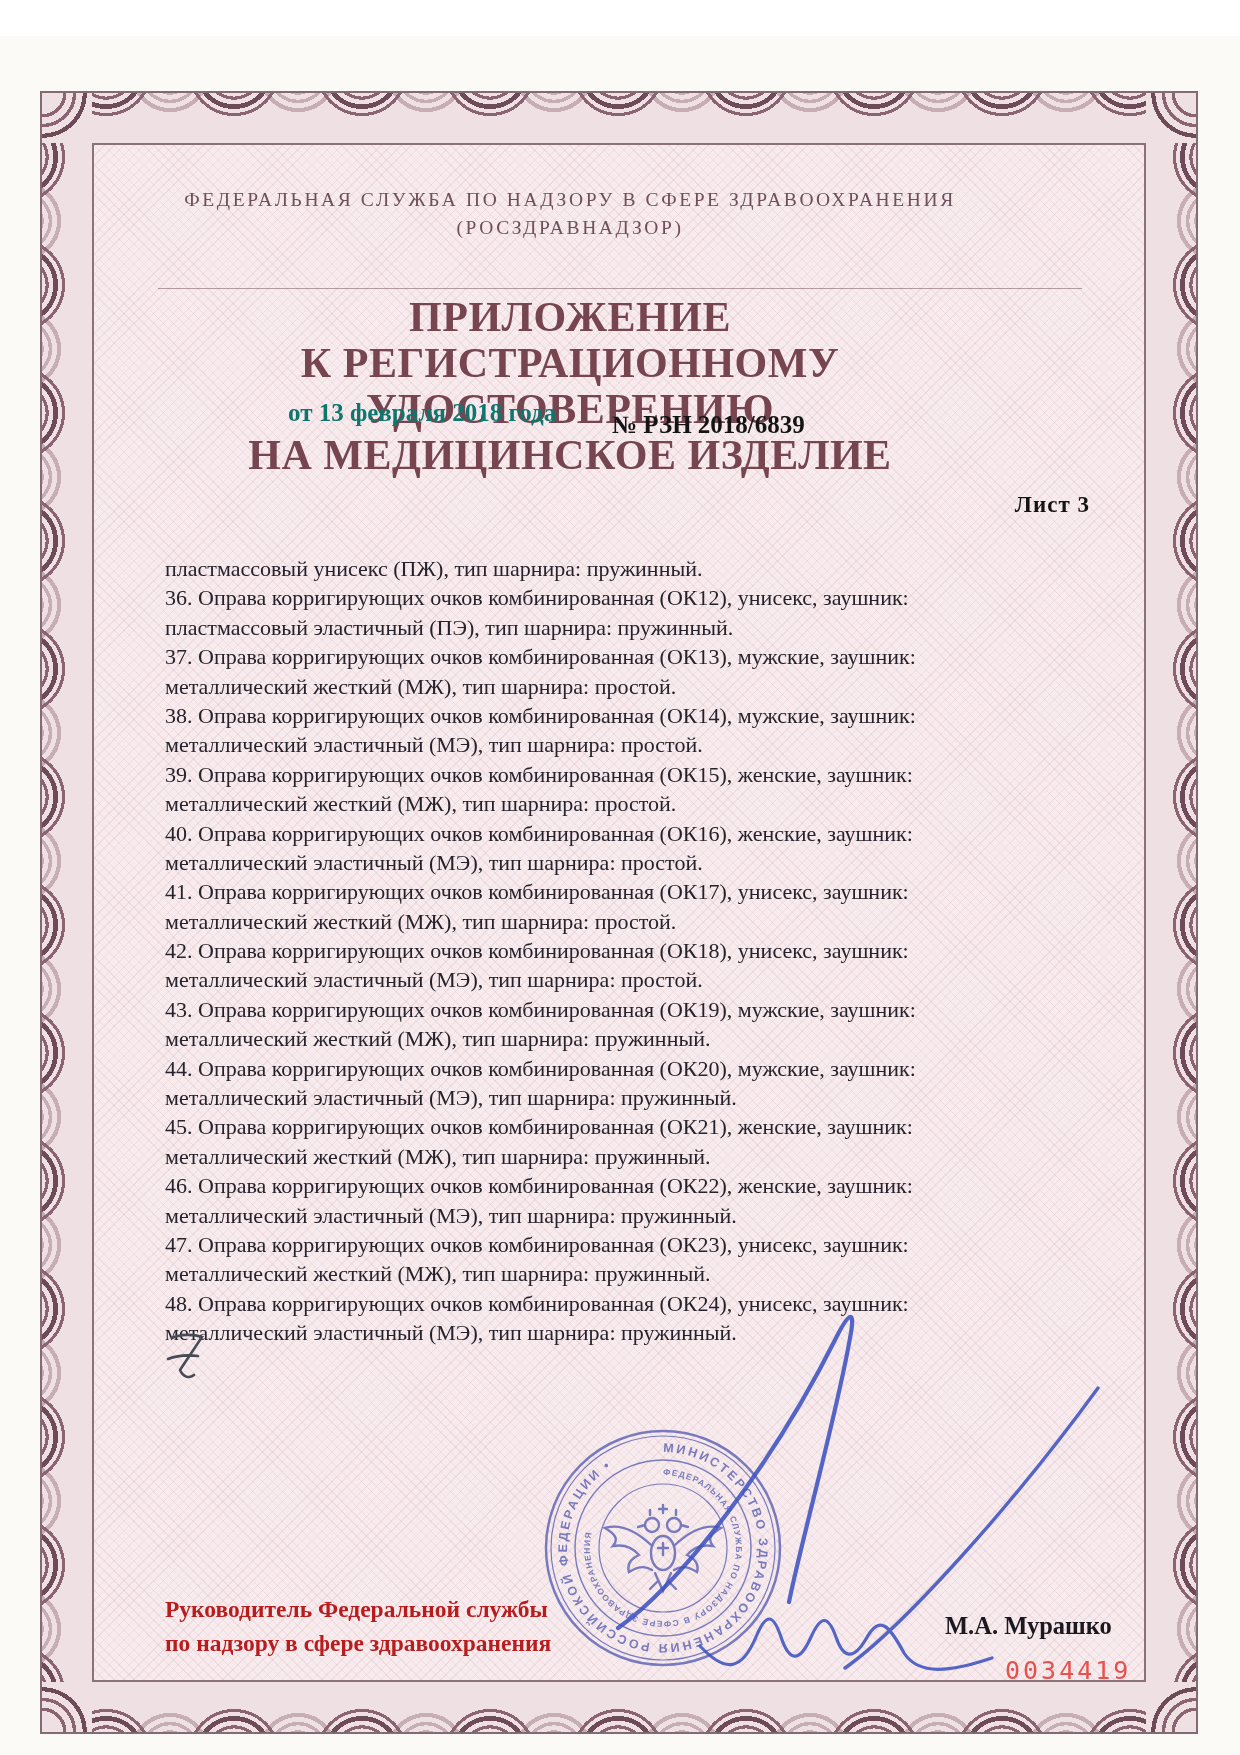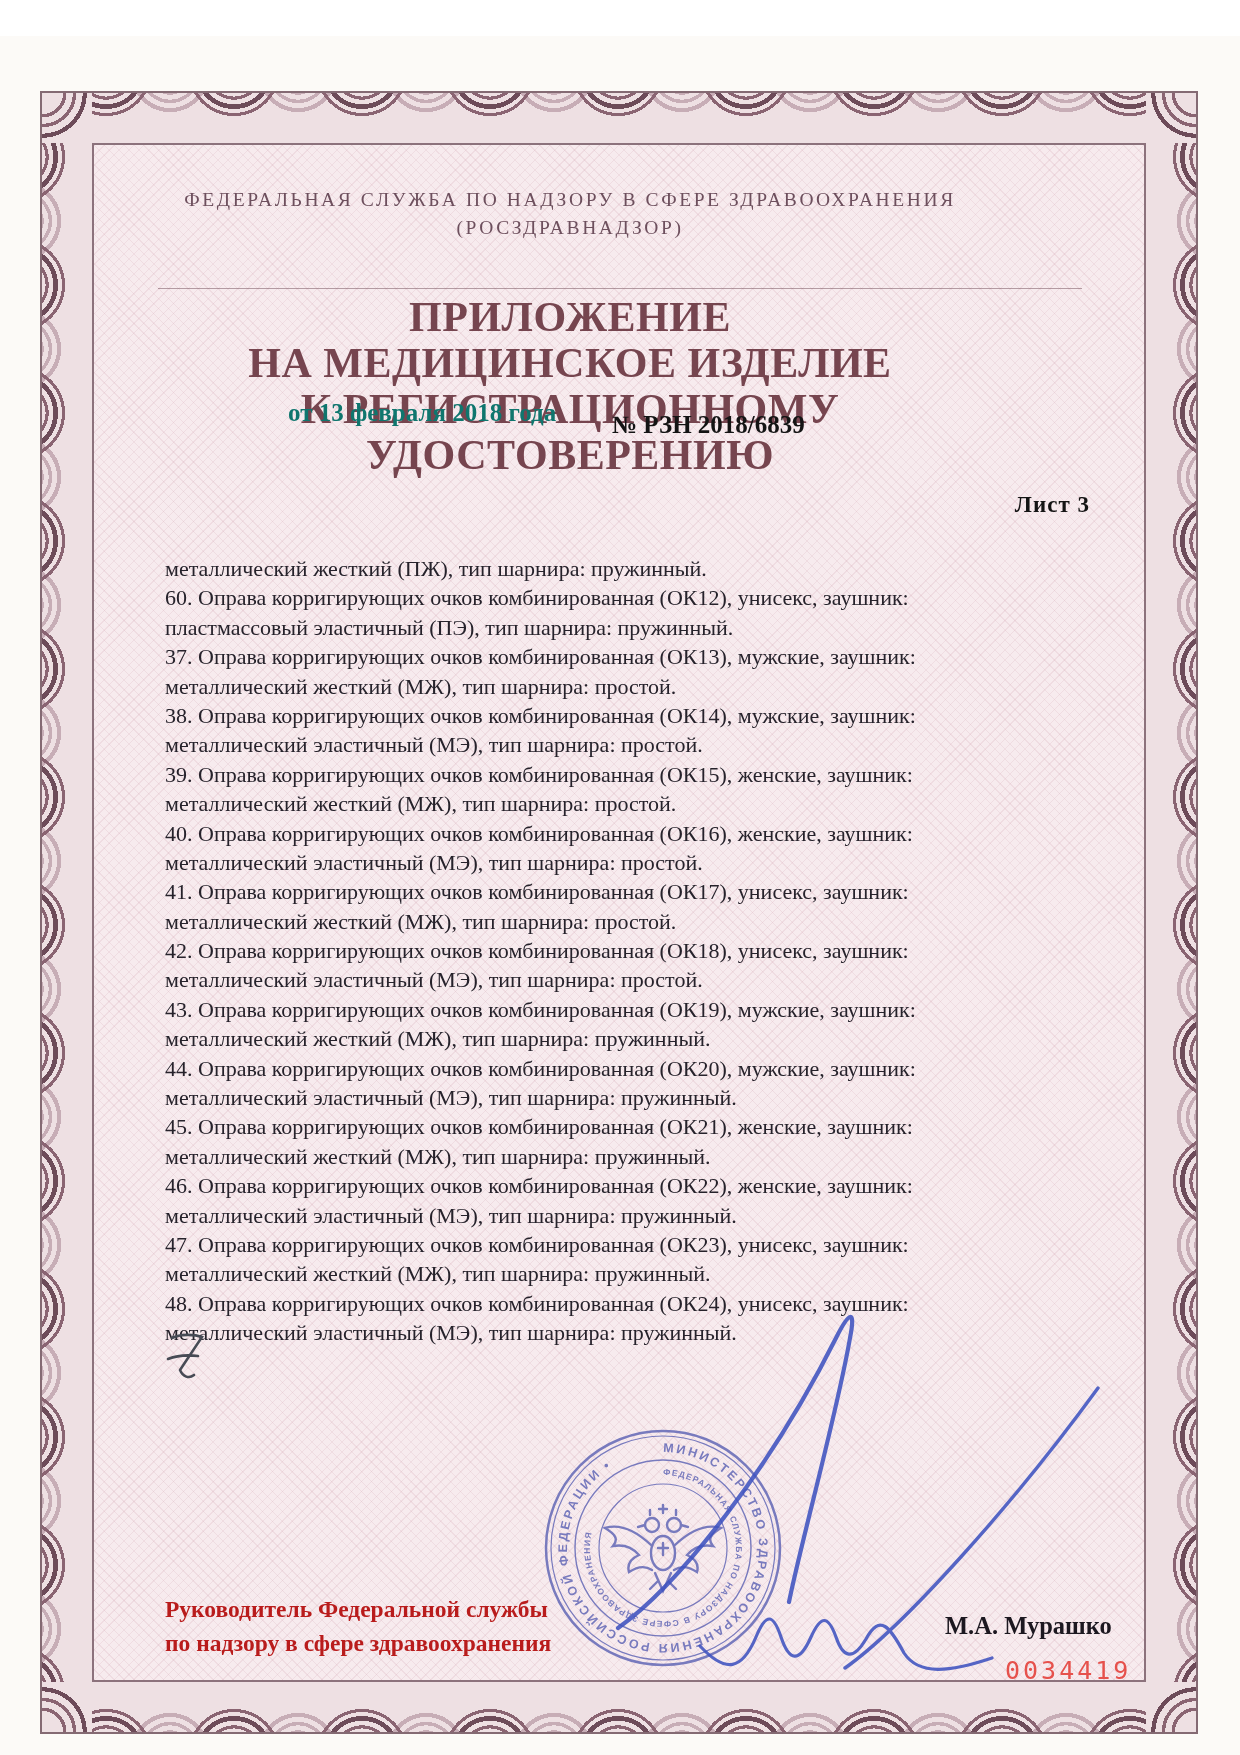--- a/index.html
+++ b/index.html
@@ -82,30 +82,30 @@
   <div class="paper"></div>
   <div class="frame-inner"></div>
 
   <div class="layer agency">
     <div>ФЕДЕРАЛЬНАЯ СЛУЖБА ПО НАДЗОРУ В СФЕРЕ ЗДРАВООХРАНЕНИЯ</div>
     <div>(РОСЗДРАВНАДЗОР)</div>
   </div>
   <div class="layer divider"></div>
   <div class="layer doc-title">
     <div>ПРИЛОЖЕНИЕ</div>
+    <div>К РЕГИСТРАЦИОННОМУ УДОСТОВЕРЕНИЮ</div>
     <div>НА МЕДИЦИНСКОЕ ИЗДЕЛИЕ</div>
-    <div>К РЕГИСТРАЦИОННОМУ УДОСТОВЕРЕНИЮ</div>
   </div>
   <div class="layer date-line">от  13 февраля 2018 года</div>
   <div class="layer number-line">№  РЗН 2018/6839</div>
   <div class="layer sheet">Лист  3</div>
 
   <div class="layer bodytext">
-    <div class="ln">металлический жесткий (ПЖ), тип шарнира: пружинный.</div>
-    <div class="ln">60. Оправа корригирующих очков комбинированная (ОК12), унисекс, заушник:</div>
+    <div class="ln">пластмассовый унисекс (ПЖ), тип шарнира: пружинный.</div>
+    <div class="ln">36. Оправа корригирующих очков комбинированная (ОК12), унисекс, заушник:</div>
     <div class="ln">пластмассовый эластичный (ПЭ), тип шарнира: пружинный.</div>
     <div class="ln">37. Оправа корригирующих очков комбинированная (ОК13), мужские, заушник:</div>
     <div class="ln">металлический жесткий (МЖ), тип шарнира: простой.</div>
     <div class="ln">38. Оправа корригирующих очков комбинированная (ОК14), мужские, заушник:</div>
     <div class="ln">металлический эластичный (МЭ), тип шарнира: простой.</div>
     <div class="ln">39. Оправа корригирующих очков комбинированная (ОК15), женские, заушник:</div>
     <div class="ln">металлический жесткий (МЖ), тип шарнира: простой.</div>
     <div class="ln">40. Оправа корригирующих очков комбинированная (ОК16), женские, заушник:</div>
     <div class="ln">металлический эластичный (МЭ), тип шарнира: простой.</div>
     <div class="ln">41. Оправа корригирующих очков комбинированная (ОК17), унисекс, заушник:</div>

